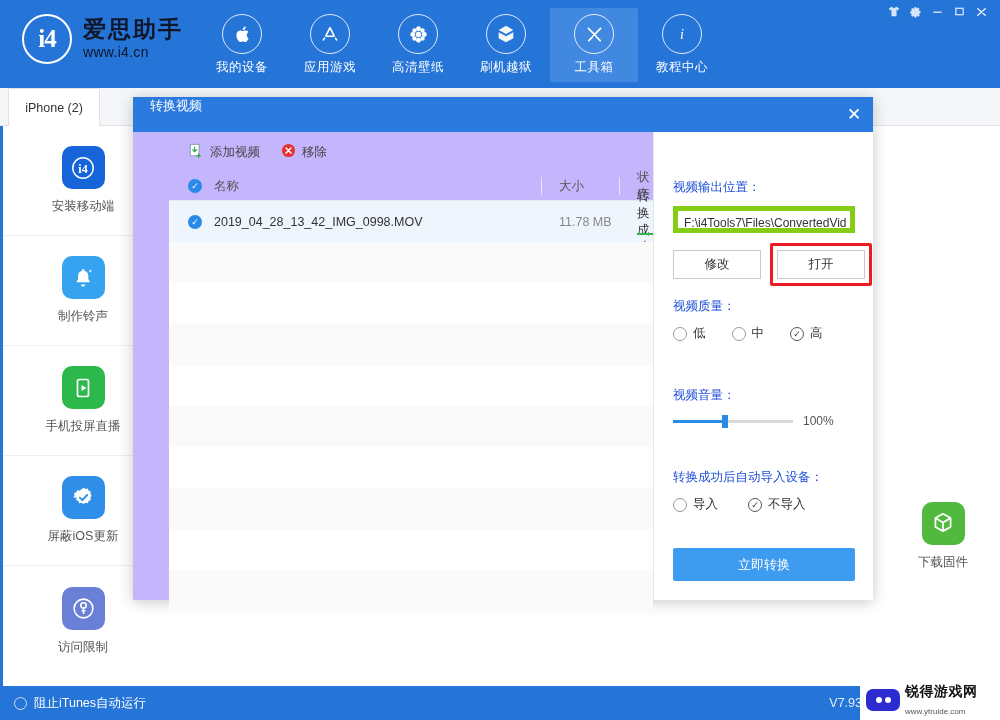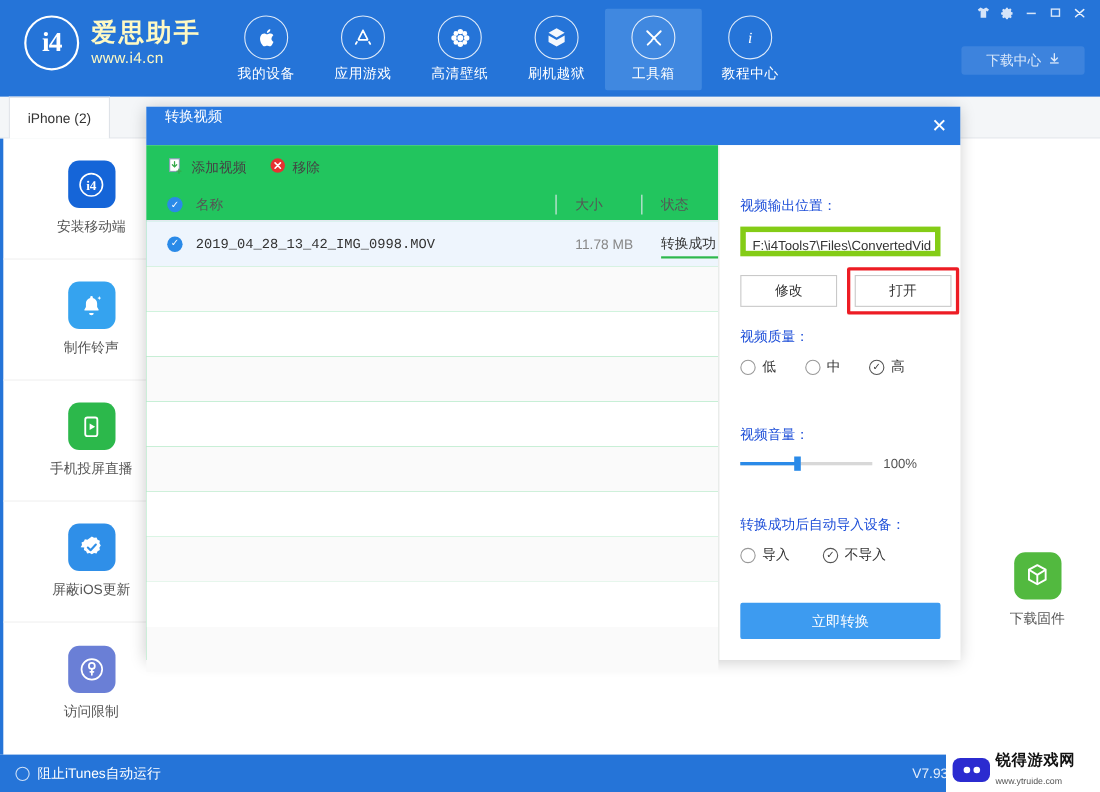--- a/index.html
+++ b/index.html
@@ -19,21 +19,21 @@
     position: absolute; left: 22px; top: 14px;
     display: flex; align-items: center; gap: 11px;
   }
   .brand-mark {
     width: 50px; height: 50px; border-radius: 50%;
     border: 2.5px solid #ffffff; display: flex;
     align-items: center; justify-content: center;
     color: #fff; font-size: 25px; font-weight: bold;
     letter-spacing: -1px; font-family: "Liberation Serif", serif;
   }
-  .brand-text { color: #fef9c3; line-height: 1.1; }
+  .brand-text { color: #0f172a; line-height: 1.1; }
   .brand-name { font-size: 23px; font-weight: bold; letter-spacing: 2px; }
   .brand-url { font-size: 14px; letter-spacing: 0.3px; margin-top: 3px; }
 
   .nav { position: absolute; left: 198px; top: 8px; display: flex; }
   .nav-item {
     width: 88px; height: 74px; display: flex; flex-direction: column;
     align-items: center; justify-content: flex-start; padding-top: 6px;
     cursor: pointer; border-radius: 2px;
   }
   .nav-item.active { background: #4088e0; text-align: center; }
@@ -100,21 +100,21 @@
   .modal-hd {
     height: 35px; background: #2a7ae0; display: flex; 
     padding-left: 17px; color: #fff; font-size: 13px;
   }
   .modal-x {
     position: absolute; right: 0; top: 0; width: 38px; height: 35px;
     display: flex; align-items: center; justify-content: center;
     color: #fff; font-size: 17px; cursor: pointer;
   }
   .modal-body { position: relative; height: 468px; display: flex; }
-  .mleft { width: 520px; position: relative; background: #22c55e; }
+  .mleft { width: 520px; position: relative; background: #c4b5fd; padding-left: 36px; }
   .mright {
     width: 220px; position: relative; background: #fff;
     border-left: 1px solid #e6e6e6;
   }
 
   .mtoolbar { height: 40px; display: flex; align-items: center; padding-left: 19px; gap: 21px; }
   .tbtn { display: flex; align-items: center; gap: 6px; font-size: 12.5px; color: #444; cursor: pointer; }
 
   .lhead {
     height: 29px; border-bottom: 1px solid #e3e9ef;
@@ -132,21 +132,21 @@
   .vsep { position: absolute; top: 5px; width: 1px; height: 18px; background: #e3e9ef; }
 
   .row {
     position: relative; height: 41px; display: flex; align-items: center;
     font-size: 12.5px; color: #333;
   }
   .row.sel { background: #eef5fd; }
   .row.odd { background: #fafafa; }
   .row.even { background: #ffffff; }
   .row .ck { position: absolute; left: 19px; }
-  .row .nm { position: absolute; left: 45px; font-family: Liberation Mono, monospace; }
+  .row .nm { position: absolute; left: 45px; }
   .row .sz { position: absolute; left: 390px; color: #888; }
   .row .st { position: absolute; left: 468px; color: #333; }
   .progress {
     position: absolute; left: 468px; bottom: 7px; width: 155px; height: 2.5px;
     background: #2db84c;
   }
 
   .sec-lb { font-size: 12.5px; color: #1d4ed8; margin-bottom: 10px; }
   .pathbox {
     width: 182px; height: 27px; border: 5px solid #84cc16; background: #fff;
@@ -304,29 +304,20 @@
             <rect x="3" y="2.5" width="8" height="7" fill="none" stroke="#d6e4f8" stroke-width="1.4"></rect>
           </svg>
       </div>
       <div class="wbtn">
         <svg width="13" height="12" viewBox="0 0 14 12" stroke="#e8f0fc" stroke-width="1.5" stroke-linecap="round">
             <path d="M3 2.5l8 7M11 2.5l-8 7"></path>
           </svg>
       </div>
     </div>
 
-    <div class="dlcenter">
-      <span>下载中心</span>
-      <span>
-        <svg width="11" height="11" viewBox="0 0 14 14" fill="#dce9fa">
-            <path d="M7 1v7M3.5 6L7 9.5 10.5 6" stroke="#dce9fa" stroke-width="1.5" fill="none" stroke-linecap="round"></path>
-            <rect x="2" y="11" width="10" height="1.5"></rect>
-          </svg>
-      </span>
-    </div>
   </div>
 
   <div class="tabstrip">
     <div class="tab">
       <span>iPhone (2)</span>
     </div>
   </div>
 
   <div class="main">
 

